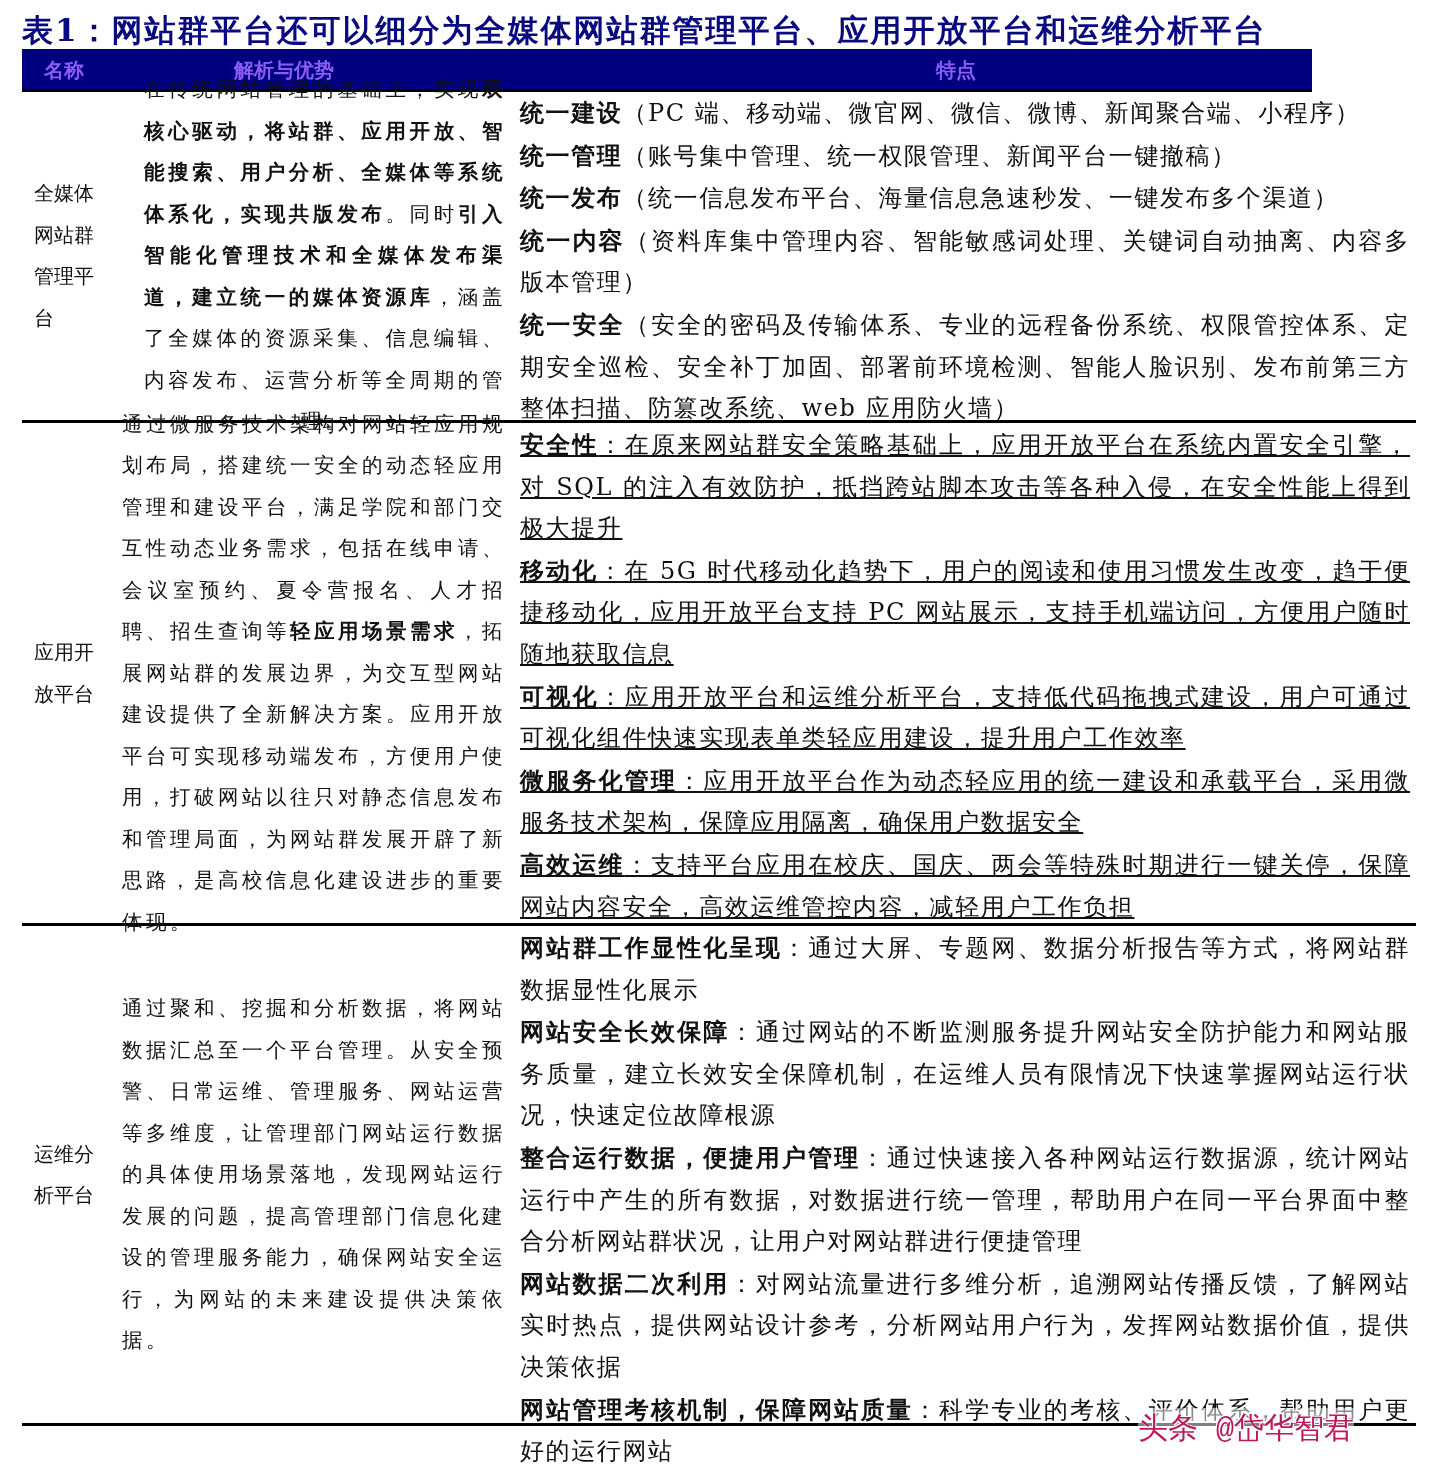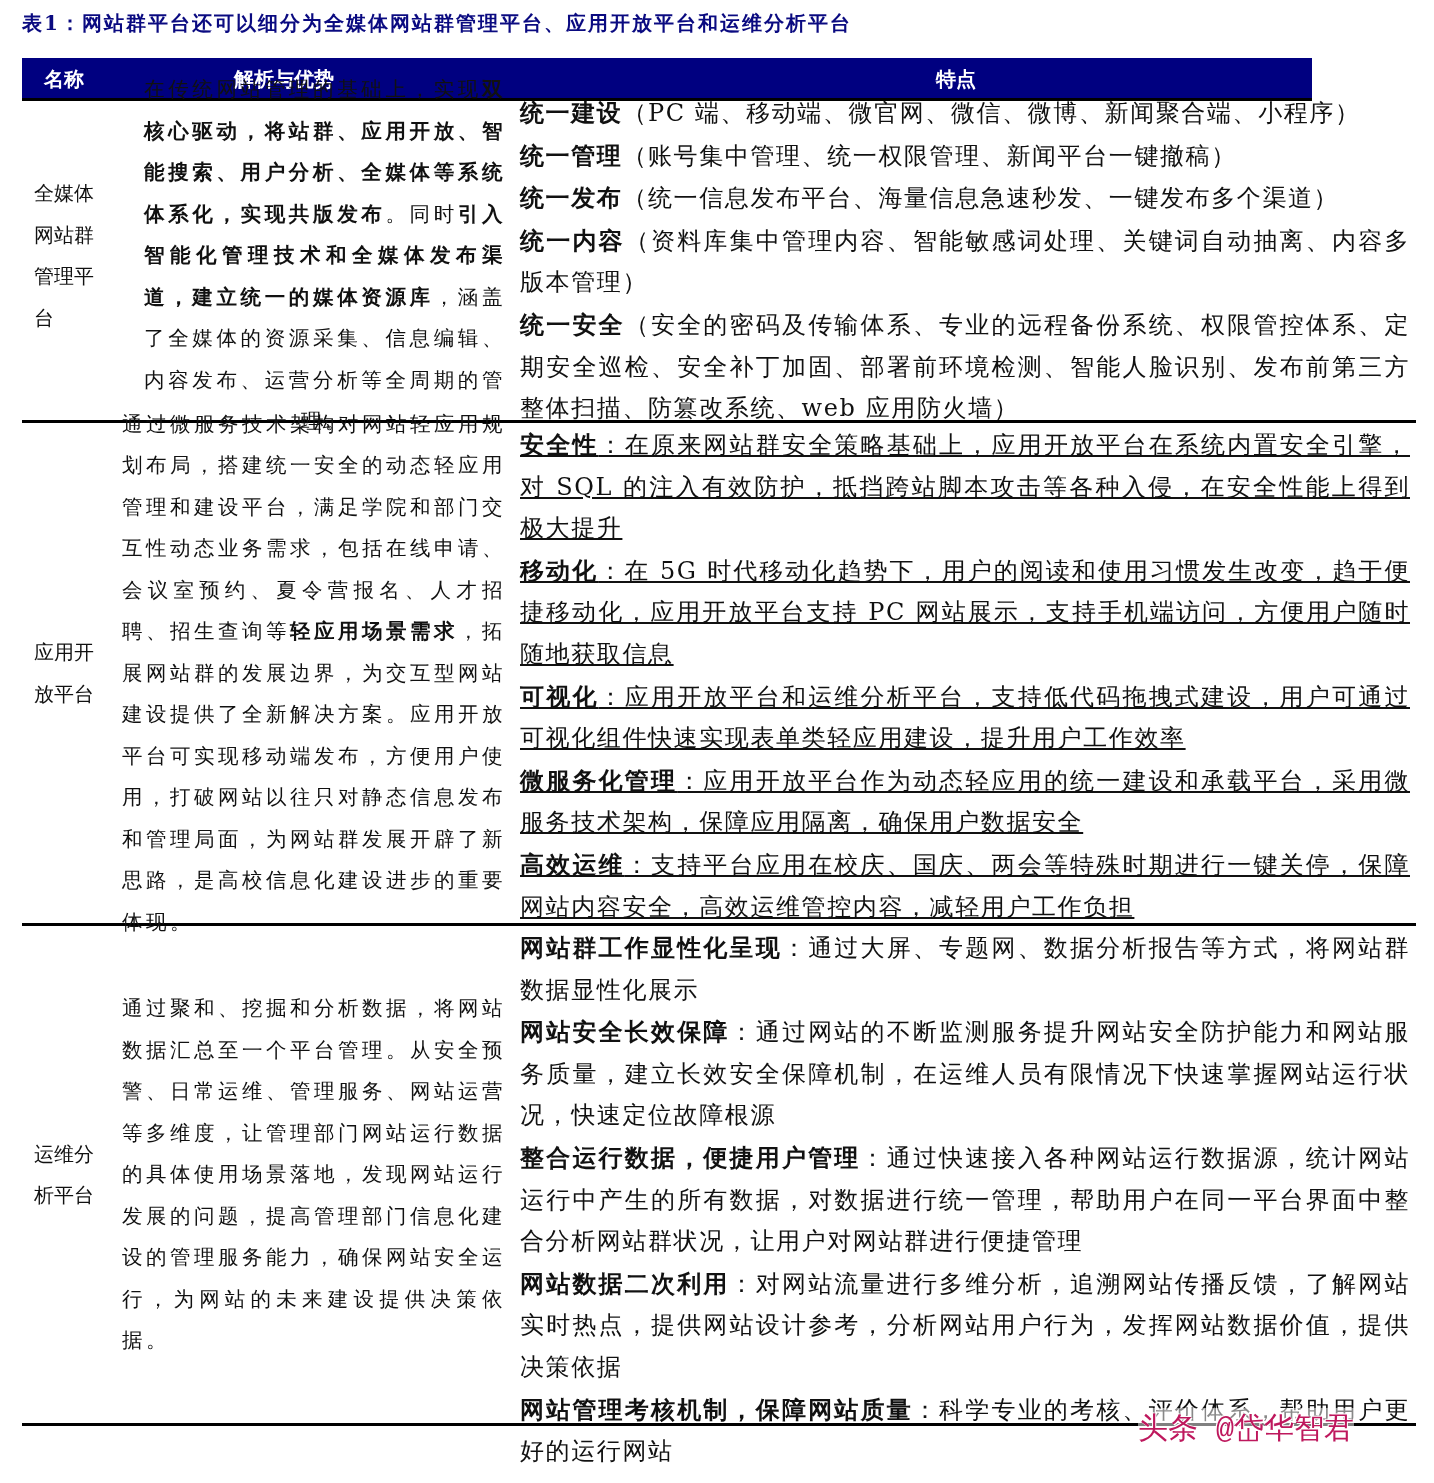--- a/index.html
+++ b/index.html
@@ -3,28 +3,28 @@
 <meta charset="utf-8">
 <style>
   html, body { margin: 0; padding: 0; background: #ffffff; }
   body {
     width: 1434px; height: 1483px; position: relative; overflow: hidden;
     font-family: "DejaVu Serif", "Liberation Serif", serif;
     color: #111;
   }
   .title {
     position: absolute; left: 22px; top: 10px;
-    font-size: 20px; font-weight: bold; color: #0a0a80;
+    font-size: 31px; font-weight: bold; color: #0a0a80;
     letter-spacing: 2px; white-space: nowrap;
     font-family: "DejaVu Serif", serif;
   }
   .hdr {
-    position: absolute; left: 22px; top: 58px; width: 1290px; height: 40px;
+    position: absolute; left: 22px; top: 49px; width: 1290px; height: 40px;
     background: #000080; border-bottom: 3px solid #000;
-    color: #ffffff; font-weight: bold; font-size: 20px;
+    color: #8b5cf6; font-weight: bold; font-size: 20px;
     font-family: "DejaVu Sans", sans-serif;
   }
   .hdr span { position: absolute; top: 8px; white-space: nowrap; }
   .h1 { left: 22px; }
   .h2 { left: 212px; }
   .h3 { left: 914px; }
 
   .row { position: absolute; left: 22px; width: 1394px; }
   .row.bordered { border-bottom: 3px solid #000; }
   .c1 {

